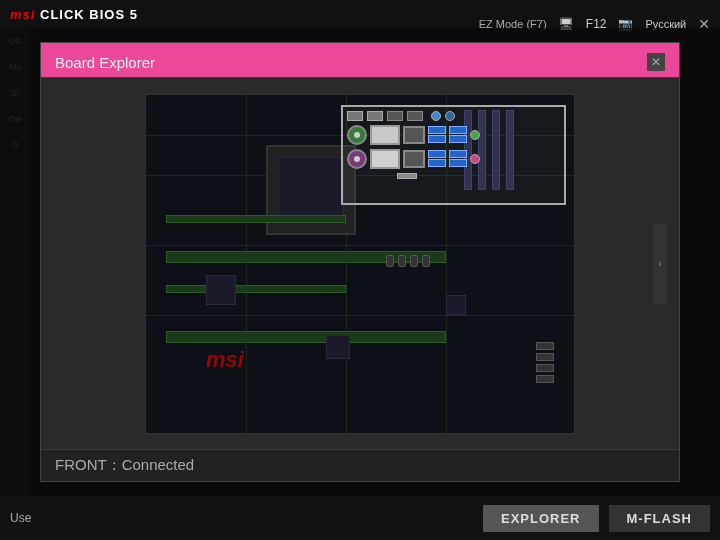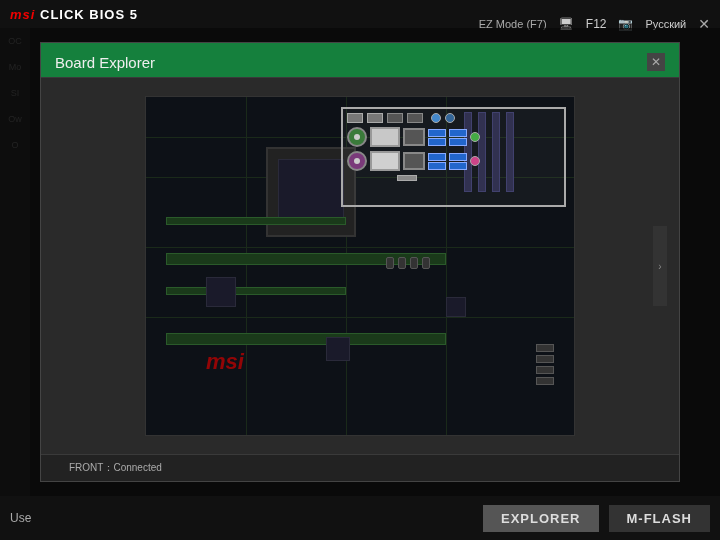--- a/index.html
+++ b/index.html
@@ -151,21 +151,21 @@
       background: #2a2a2a;
       border: 1px solid #444;
       width: 640px;
       height: 440px;
       position: relative;
       display: flex;
       flex-direction: column;
     }
 
     .dialog-header {
-      background: #15803d;
+      background: #ec4899;
       padding: 10px 14px 6px 14px;
       display: flex;
       align-items: center;
       justify-content: space-between;
       border-bottom: 1px solid #3a3a3a;
     }
 
     .dialog-title {
       color: #eee;
       font-size: 15px;
@@ -262,23 +262,23 @@
     
     .ram-slot {
       position: absolute;
       background: #2a2a4a;
       border: 1px solid #3a3a6a;
     }
 
     
     .dialog-status {
       background: #222;
-      padding: 6px 28px;
+      padding: 6px 14px;
       color: #aaa;
-      font-size: 10px;
+      font-size: 15px;
       border-top: 1px solid #3a3a3a;
     }
 
     
     .mobo-chip {
       position: absolute;
       background: #1a1a2a;
       border: 1px solid #2a2a3a;
     }
 

